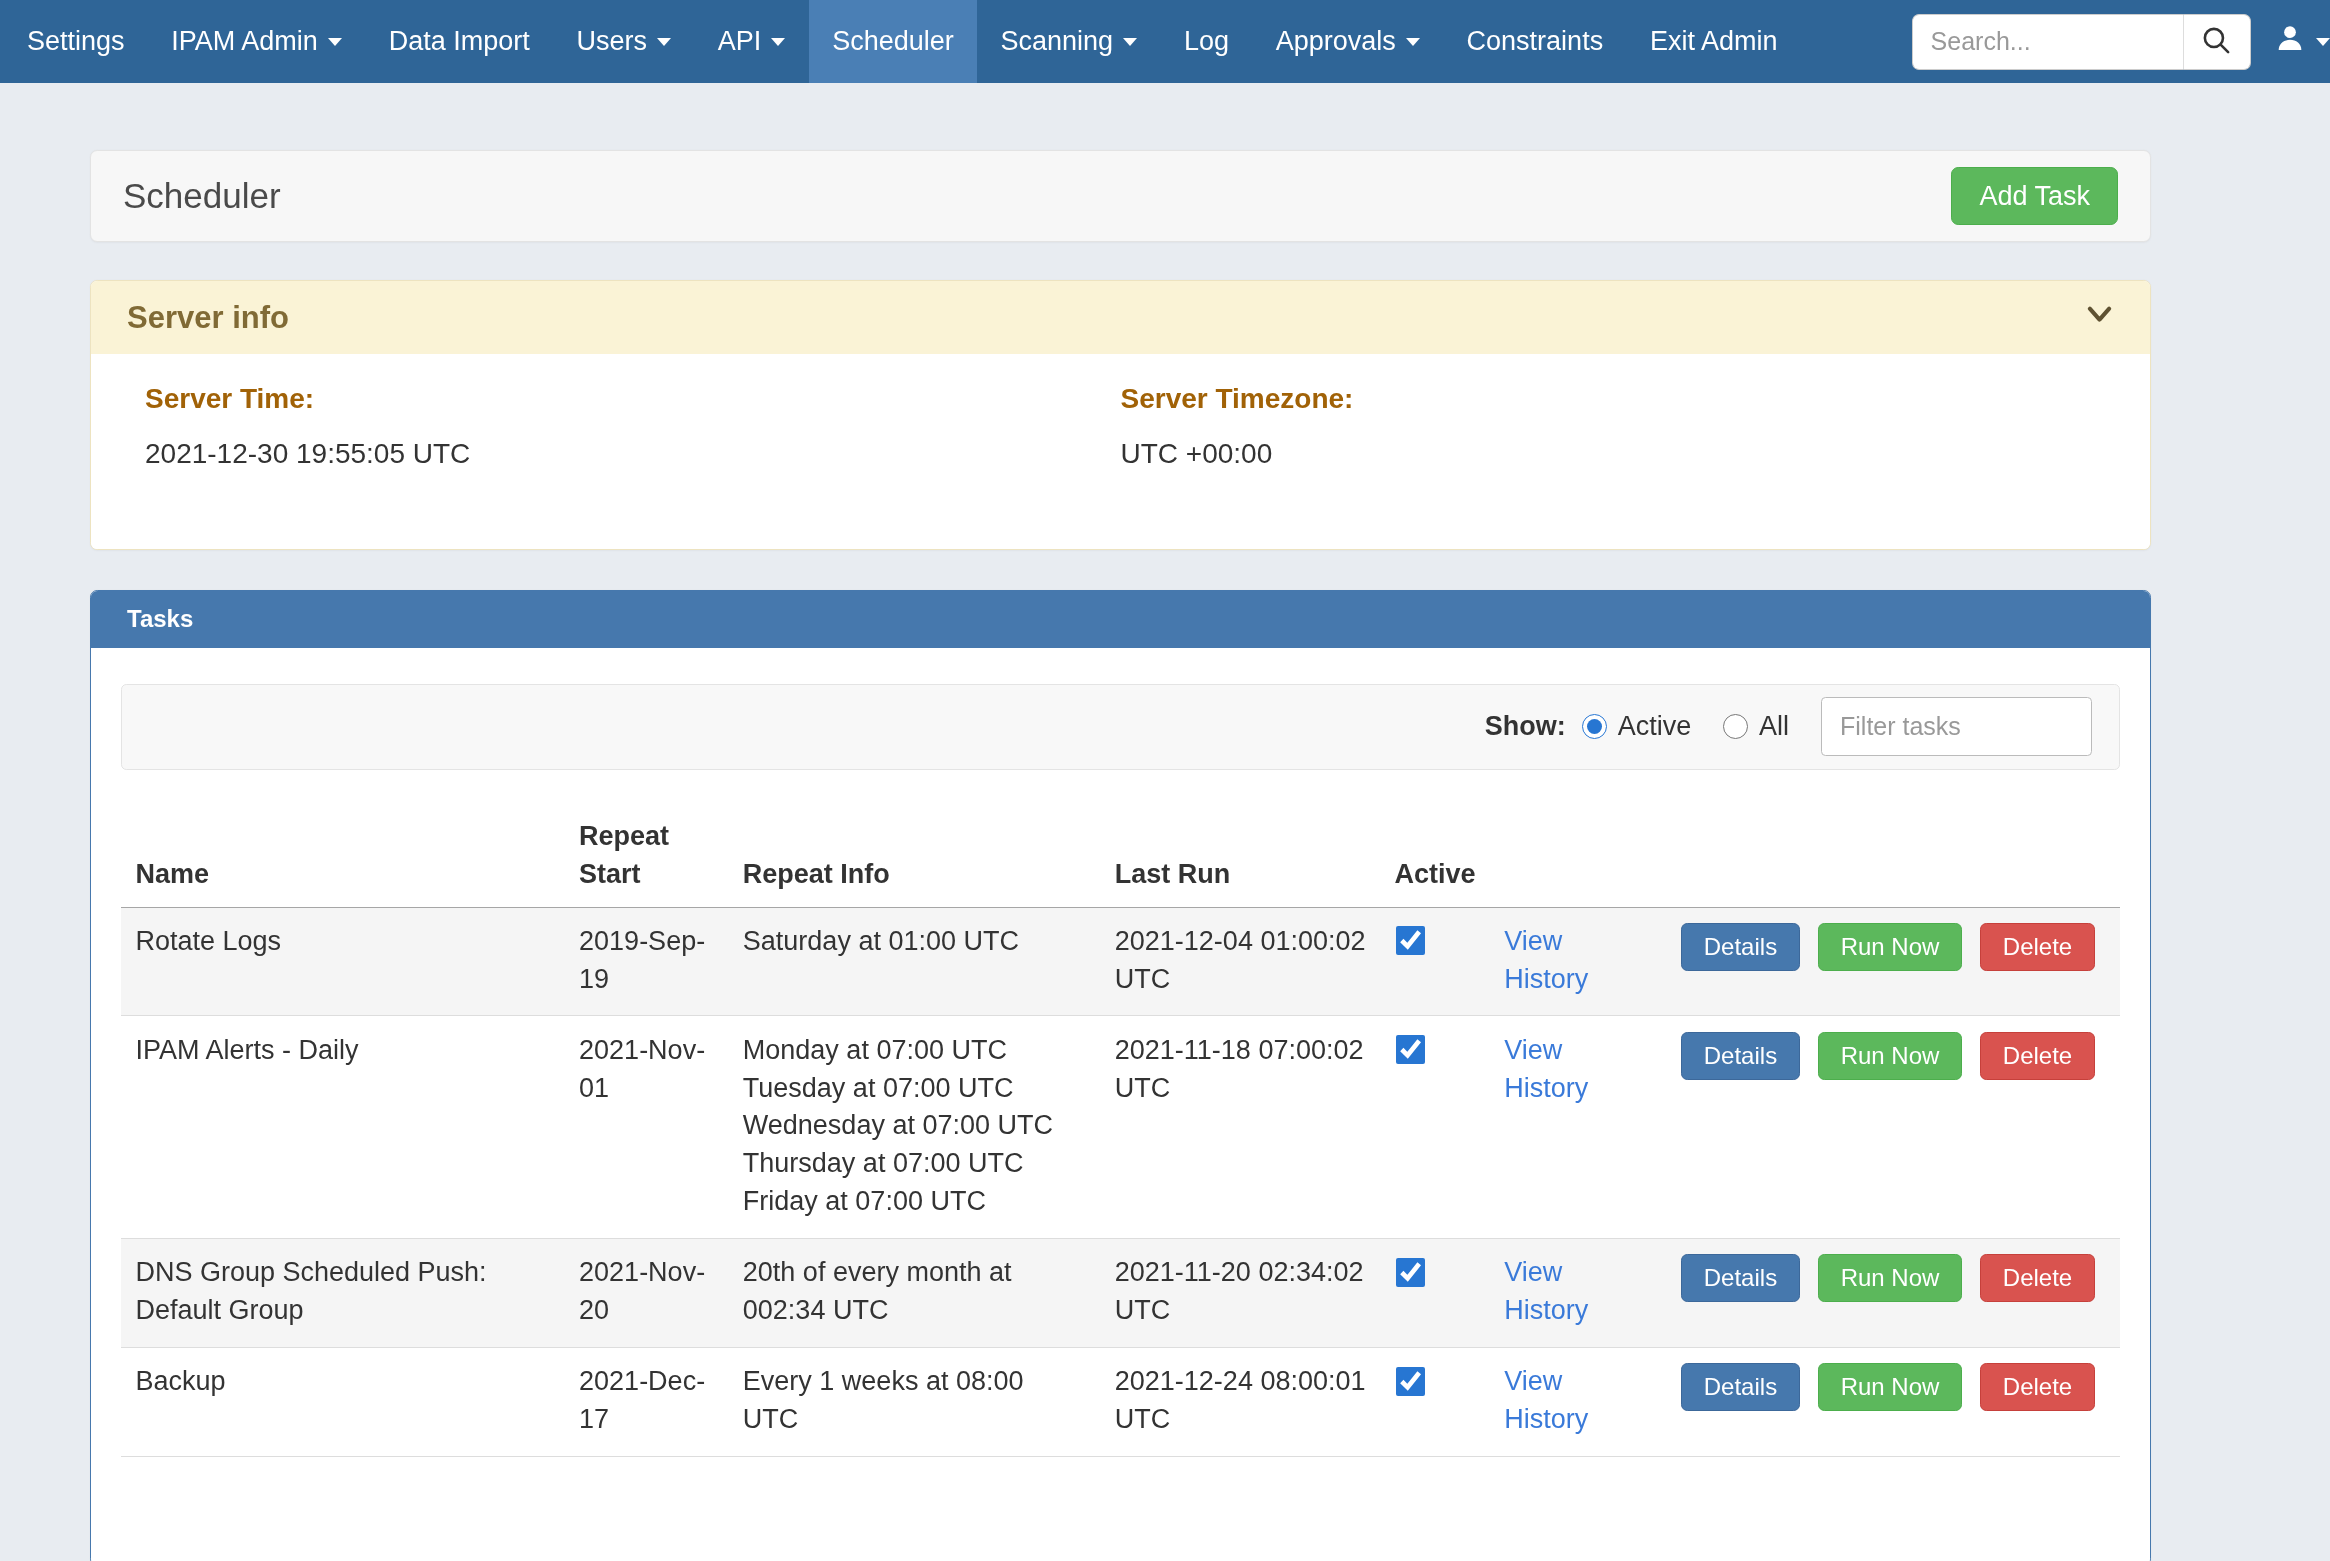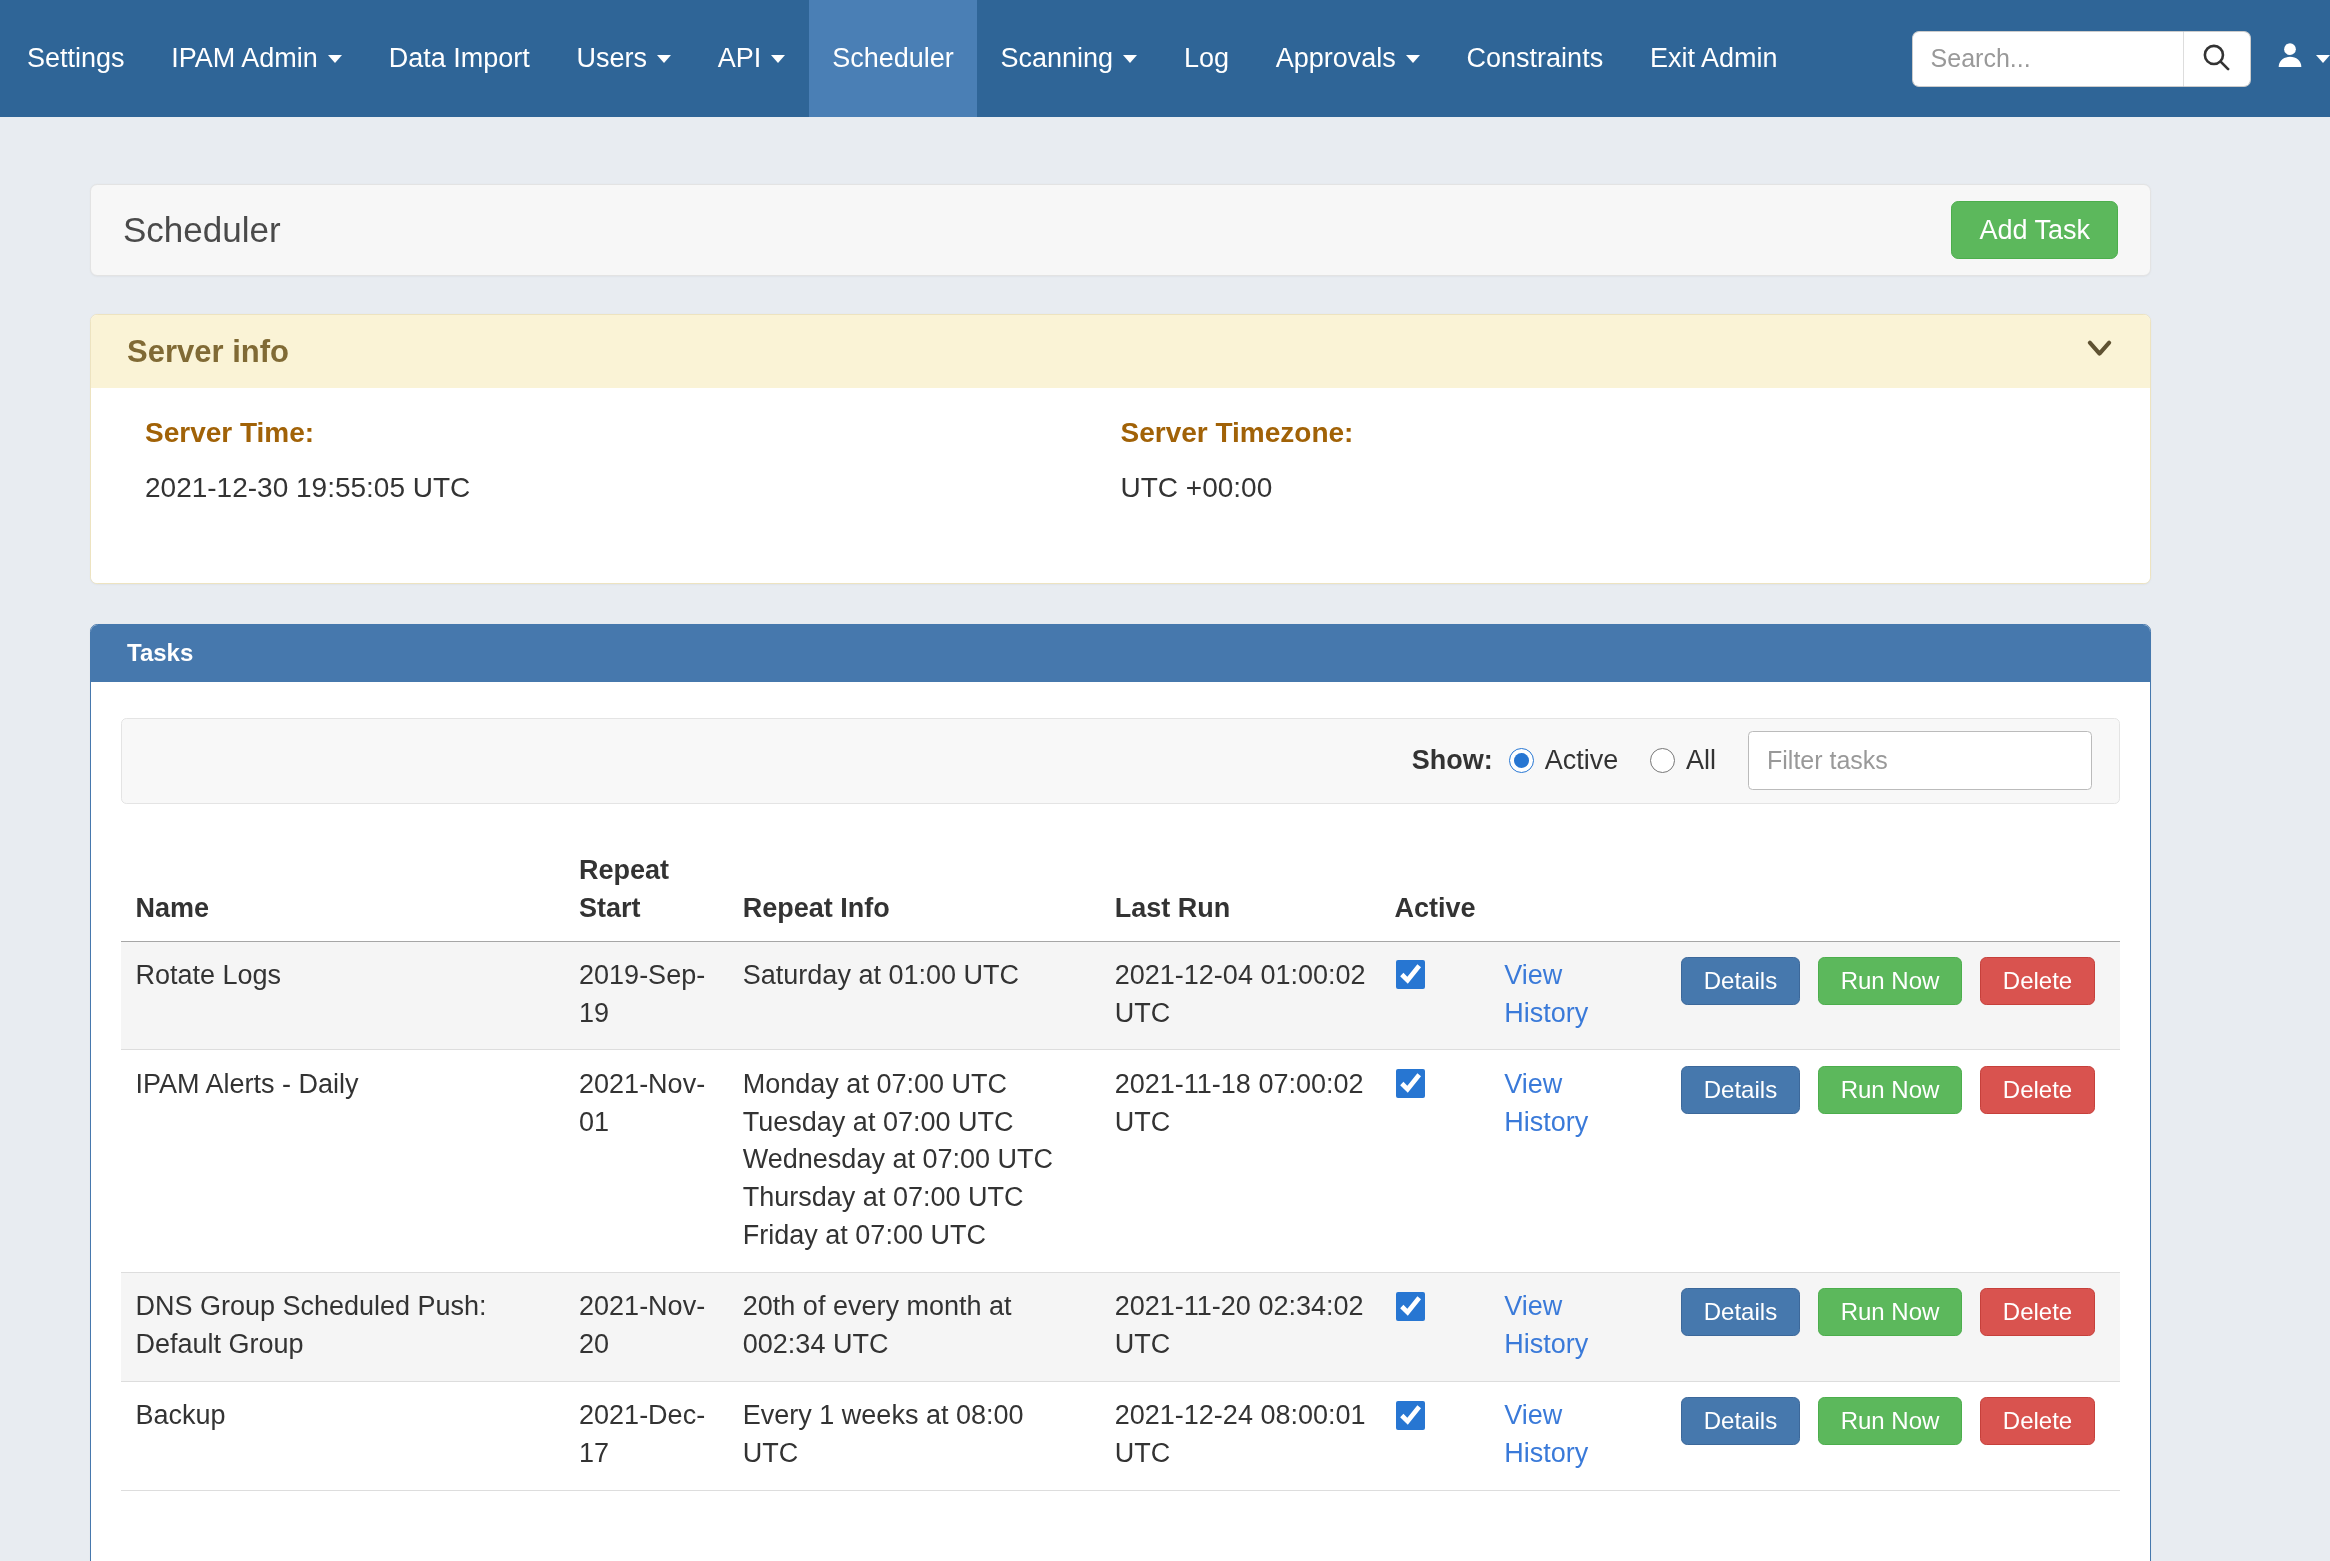--- a/index.html
+++ b/index.html
@@ -19,21 +19,21 @@
   *{box-sizing:border-box;}
   html,body{margin:0;padding:0;}
   body{
     width:2330px;min-height:1561px;
     background:#e8ecf1;
     font-family:"Liberation Sans",sans-serif;
     font-size:27px;color:#333;
   }
   
   .navbar{
-    height:117px;background:var(--color-navbar,#2f6597);
+    height:83px;background:var(--color-navbar,#2f6597);
     display:flex;align-items:stretch;color:#fff;
   }
   .nav-items{display:flex;align-items:stretch;padding-left:3.6px;}
   .nav-item{
     display:flex;align-items:center;padding:0 23.4px;
     font-size:27px;color:#fff;cursor:pointer;white-space:nowrap;
   }
   .nav-item.active{background:var(--color-navbar_active,#4a7fb5);}
   .caret{
     display:inline-block;width:0;height:0;margin-left:10px;
@@ -98,21 +98,21 @@
   }
   .tasks-body{padding:36px 30px 108px;background:#fff;}
   .tasks-toolbar{
     background:#f8f8f8;border:0.9px solid #e4e4e4;border-radius:5.4px;height:86px;
     display:flex;align-items:center;justify-content:flex-end;padding:0 27px;
   }
   .show-label{font-weight:700;margin-right:16px;}
   .radio-group{display:flex;align-items:center;margin-right:32px;}
   .radio-group input{width:25px;height:25px;accent-color:var(--color-accent,#2776d2);margin:0 10.8px 0 0;cursor:pointer;}
   .filter-input{
-    width:344px;height:59px;border:0.9px solid #bbb;border-radius:4.5px;
+    width:271px;height:59px;border:0.9px solid #bbb;border-radius:4.5px;
     font-size:25px;padding:0 18px;font-family:"Liberation Sans",sans-serif;color:#444;outline:none;
   }
   .filter-input::placeholder{color:#999;}
   
   table.tasks-table{width:100%;border-collapse:collapse;margin-top:36px;font-size:27px;}
   .tasks-table th{
     text-align:left;font-weight:700;padding:12.6px 14.4px;vertical-align:bottom;
     border-bottom:1.8px solid #a6a6a6;line-height:1.4;
   }
   .tasks-table td{

